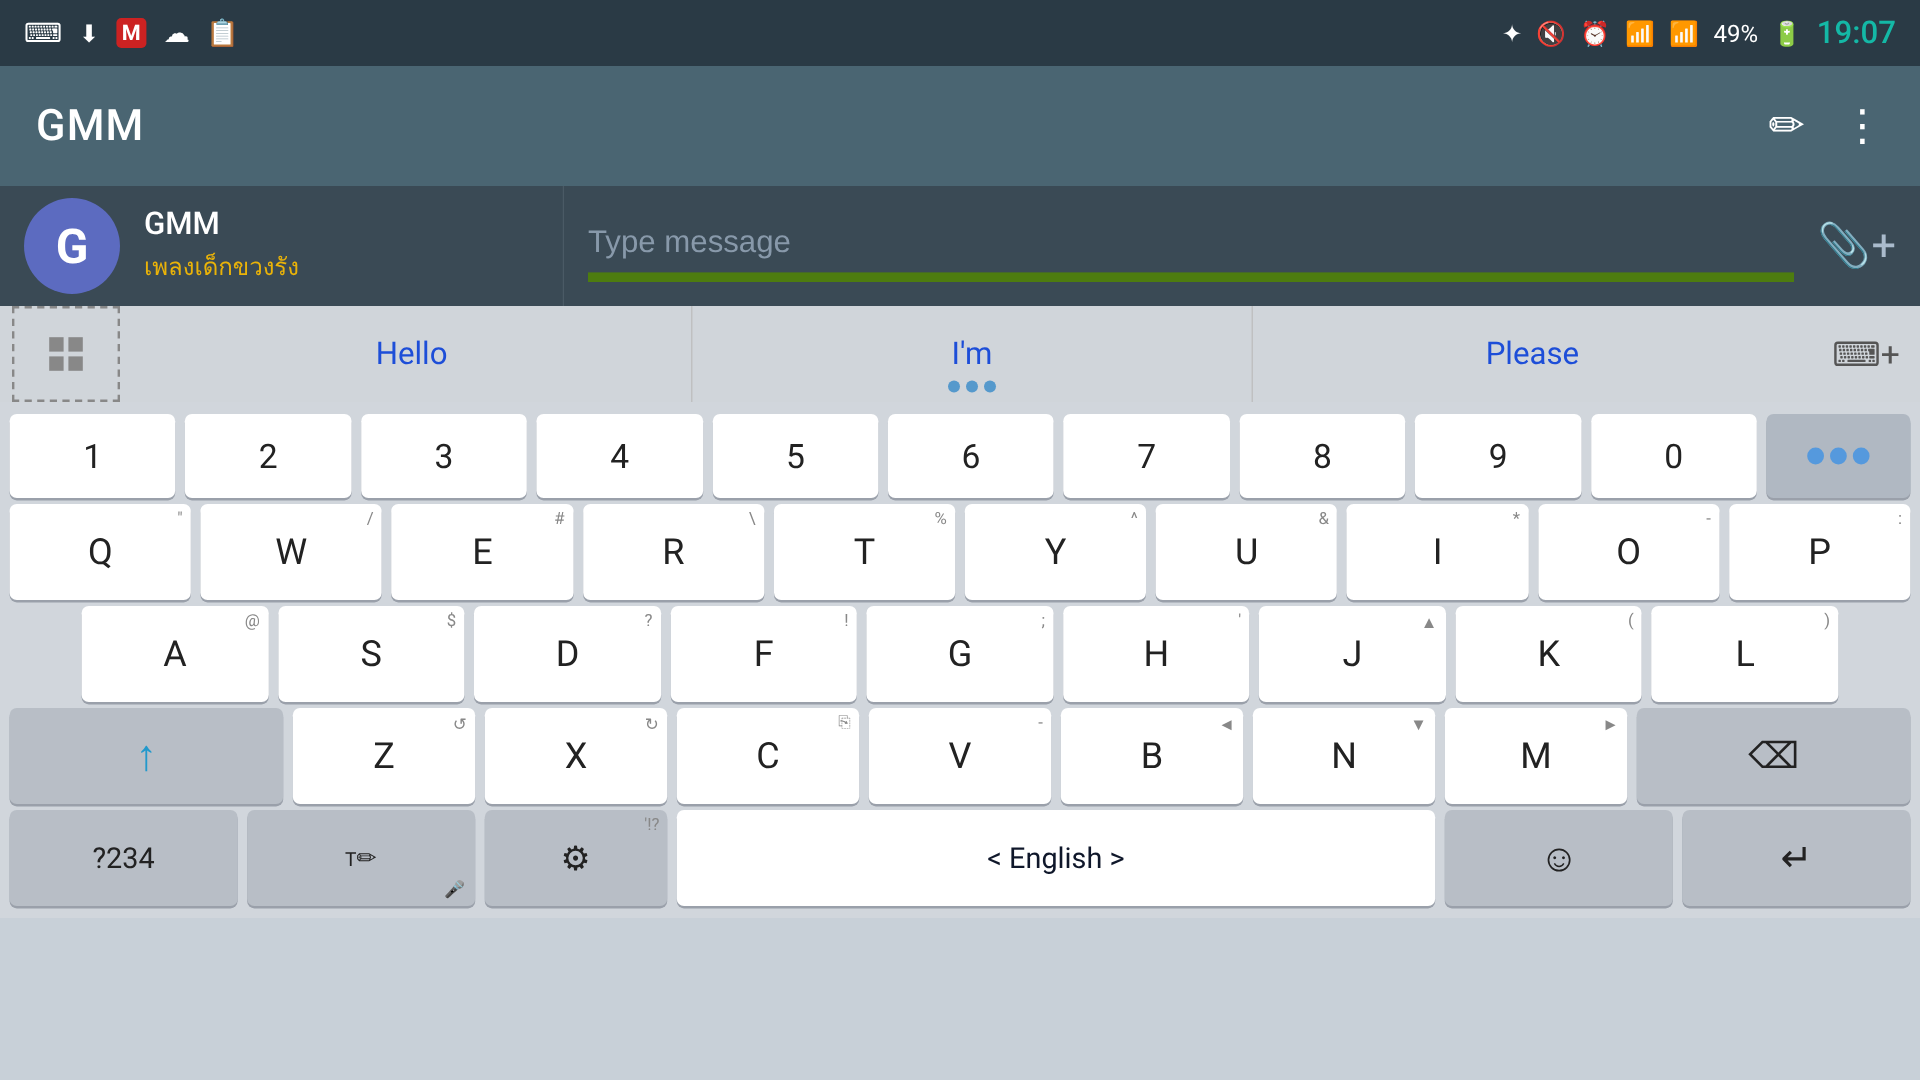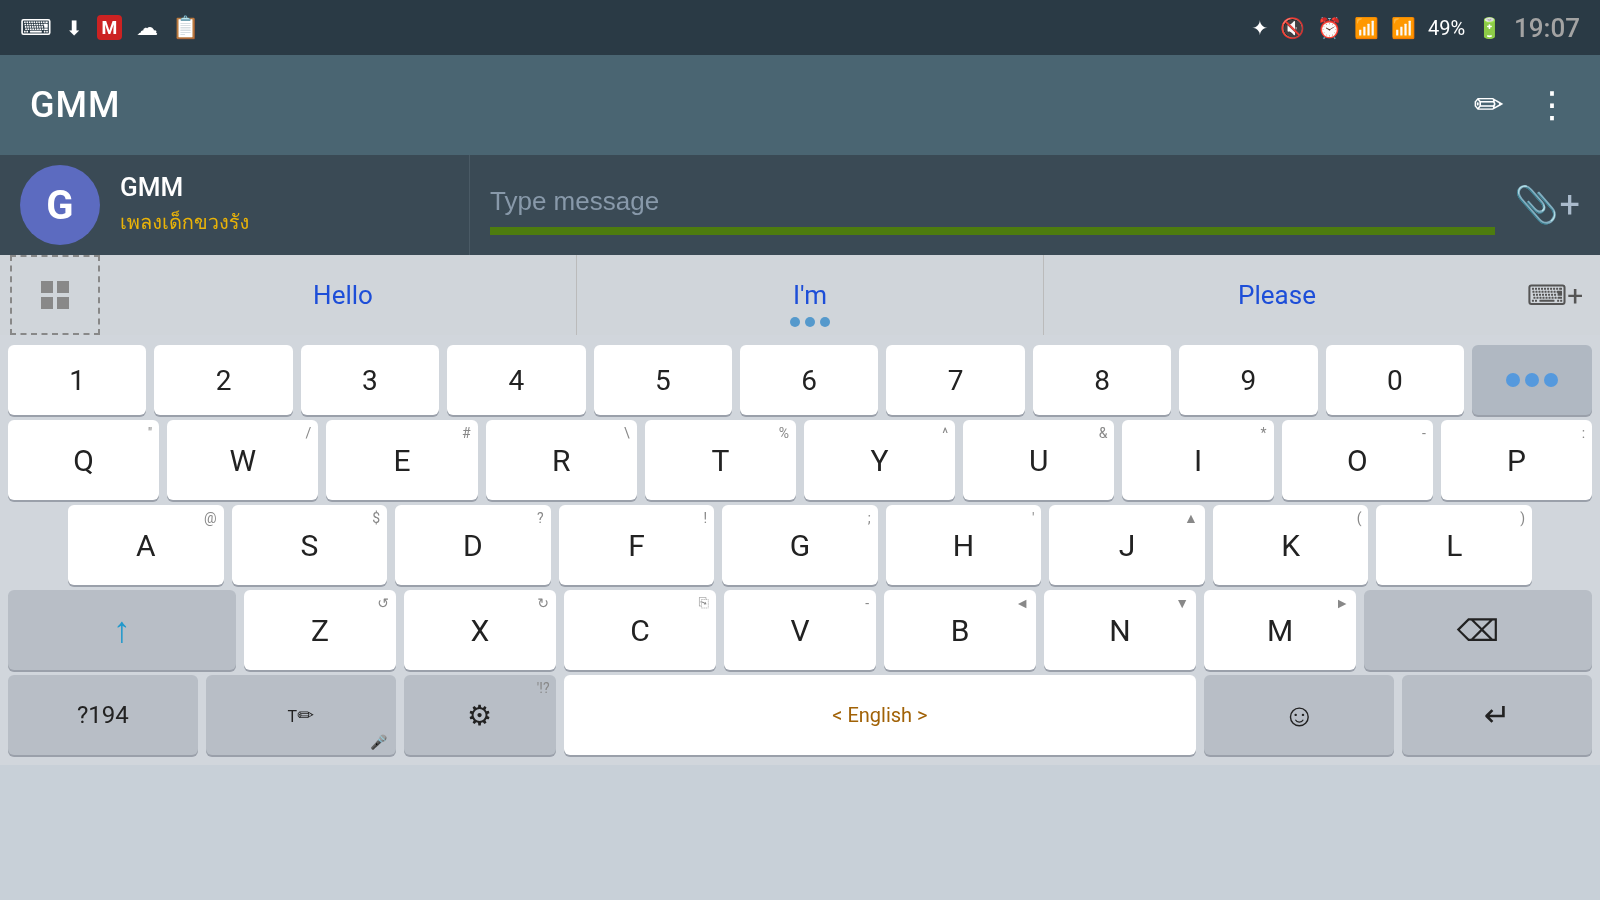--- a/index.html
+++ b/index.html
@@ -33,21 +33,21 @@
     .status-right {
       display: flex;
       align-items: center;
       gap: 12px;
       color: #ffffff;
       font-size: 20px;
     }
     .status-time {
       font-size: 26px;
       font-weight: 500;
-      color: #a3a3a3;
+      color: #14b8a6;
     }
 
     
     #app-bar {
       width: 100%;
       height: 100px;
       background: #4a6572;
       display: flex;
       align-items: center;
       justify-content: space-between;
@@ -290,22 +290,22 @@
       background: #b8bec6;
     }
 
     .key-settings {
       flex: 1.2;
       background: #b8bec6;
     }
 
     .key-space {
       flex: 5;
-      font-size: 20px;
-      color: #a16207;
+      font-size: 24px;
+      color: #0f172a;
     }
 
     .key-emoji {
       flex: 1.5;
       background: #b8bec6;
       font-size: 28px;
     }
 
     .key-enter {
       flex: 1.5;
@@ -467,21 +467,21 @@
     <div class="key key-letter"><span class="sub">◄</span>B</div>
     <div class="key key-letter"><span class="sub">▼</span>N</div>
     <div class="key key-letter"><span class="sub">►</span>M</div>
     <div class="key key-letter key-backspace">
       <span style="font-size:30px;">⌫</span>
     </div>
   </div>
 
   <div class="key-row">
     <div class="key key-bottom key-num123">
-      <span>?194</span>
+      <span>?234</span>
     </div>
     <div class="key key-bottom key-t">
       <span>T<span style="font-size:20px;">✏</span></span>
       <span style="position:absolute;bottom:5px;right:8px;font-size:14px;color:#888;">🎤</span>
     </div>
     <div class="key key-bottom key-settings">
       <span style="font-size:28px;">⚙</span>
       <span style="position:absolute;top:5px;right:6px;font-size:14px;color:#888;">'!?</span>
     </div>
     <div class="key key-bottom key-space">

